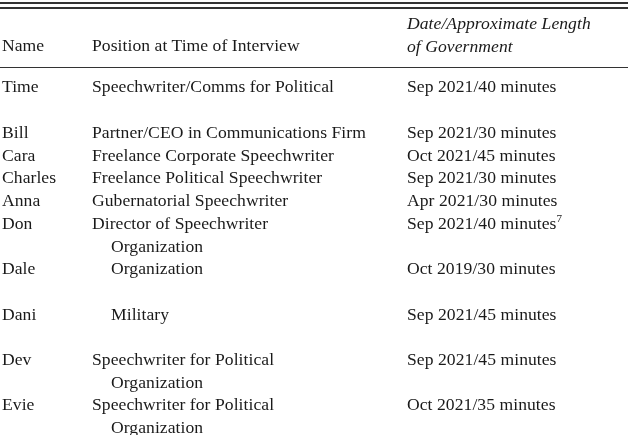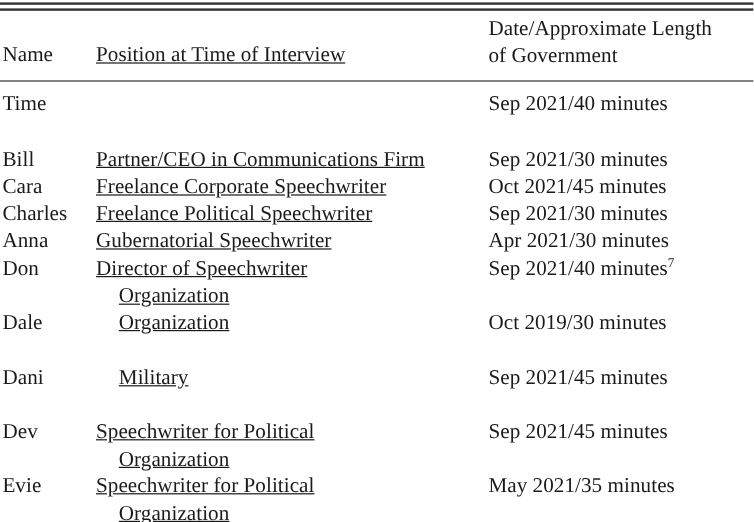--- a/index.html
+++ b/index.html
@@ -42,26 +42,26 @@
   .cell {
     position: absolute;
     font-size: 16.5px;
     line-height: 22.6px;
     white-space: nowrap;
     font-family: "Liberation Serif", "DejaVu Serif", serif;
     font-size: 17.6px;
     letter-spacing: 0.05px;
   }
   .col-name { left: 2px; text-align: center; }
-  .col-pos { left: 80px; text-decoration: underline; }
+  .col-pos { left: 92px; }
   .col-date { left: 407px; }
   .pos-line2 { display: block; padding-left: 19px; }
   .hdr-name { top: 34px; }
   .hdr-pos { top: 34px; }
-  .hdr-date { top: 12px; }
+  .hdr-date { top: 12px; font-style: italic; }
   sup {
     font-size: 11px;
     vertical-align: super;
     line-height: 0;
   }
 </style>
 </head>
 <body>
 
 <div class="table">
@@ -73,20 +73,21 @@
   <div class="cell col-date hdr-date">
     <span style="display:block">Date/Approximate Length</span>
     <span style="display:block">of Government</span>
   </div>
 
   <div class="rule-mid"></div>
 
   <div>
     <div class="cell col-name" style="top:75px">Time</div>
     <div class="cell col-pos" style="top:75px">
+      <span style="display:block">Speechwriter/Comms for Political</span>
     </div>
     <div class="cell col-date" style="top:75px">Sep 2021/40 minutes</div>
   </div>
 
   <div>
     <div class="cell col-name" style="top:121px">Bill</div>
     <div class="cell col-pos" style="top:121px">Partner/CEO in Communications Firm</div>
     <div class="cell col-date" style="top:121px">Sep 2021/30 minutes</div>
   </div>
 
@@ -141,15 +142,15 @@
     </div>
     <div class="cell col-date" style="top:348px">Sep 2021/45 minutes</div>
   </div>
 
   <div>
     <div class="cell col-name" style="top:393px">Evie</div>
     <div class="cell col-pos" style="top:393px">
       <span style="display:block">Speechwriter for Political</span>
       <span class="pos-line2">Organization</span>
     </div>
-    <div class="cell col-date" style="top:393px">May 2021/35 minutes</div>
+    <div class="cell col-date" style="top:393px">Oct 2021/35 minutes</div>
   </div>
 </div>
 
 </body></html>

